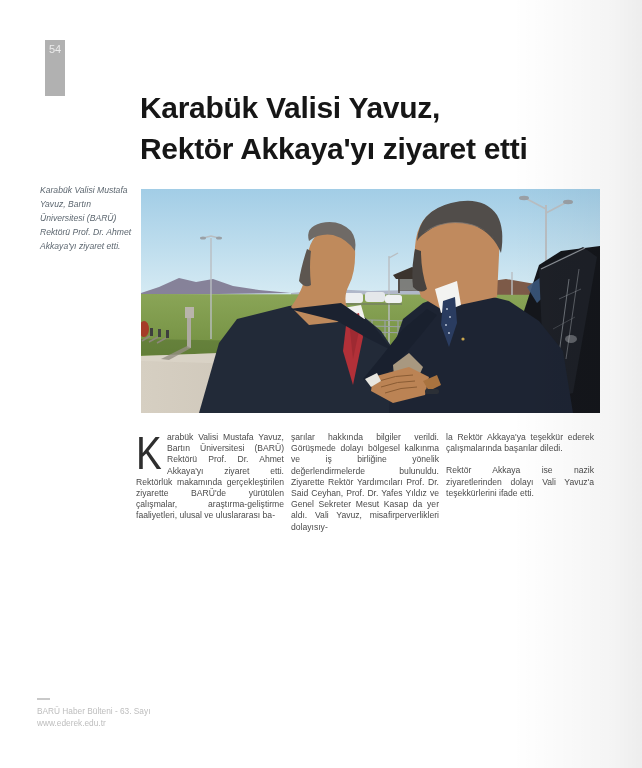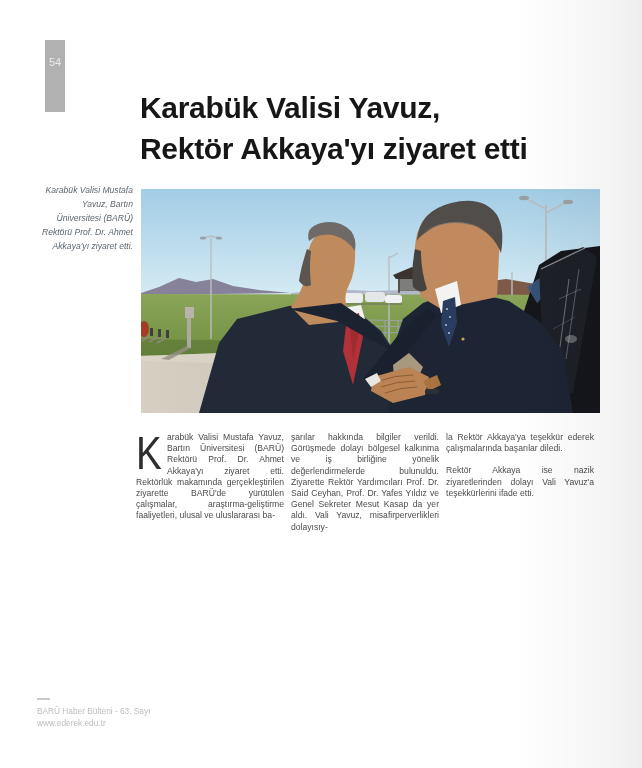--- a/index.html
+++ b/index.html
@@ -11,36 +11,36 @@
     font-family: "Liberation Sans", sans-serif;
     overflow: hidden;
   }
   .edge-shade {
     position: absolute; top: 0; right: 0; width: 130px; height: 768px;
     background: linear-gradient(to right, rgba(0,0,0,0) 0%, rgba(0,0,0,0.045) 78%, rgba(0,0,0,0.07) 100%);
     pointer-events: none;
   }
   .page-number-box {
     position: absolute; left: 45px; top: 40px;
-    width: 20px; height: 72px;
+    width: 20px; height: 56px;
     background: #b1b1b1;
     color: #ebebeb;
     font-size: 11px;
     text-align: center;
-    padding-top: 16px;
+    padding-top: 3px;
   }
   .headline {
     position: absolute; left: 140px; top: 88px; width: 400px;
     font-size: 30px; font-weight: bold; color: #161616;
     line-height: 1.36; letter-spacing: -0.3px;
   }
   .photo-caption {
     position: absolute; left: 40px; top: 184px; width: 93px;
     font-size: 8.6px; font-style: italic; color: #5d6770;
-    line-height: 1.62; text-align: right;
+    line-height: 1.62; text-align: left;
   }
   .photo-frame {
     position: absolute; left: 141px; top: 189px; width: 459px; height: 224px;
     overflow: hidden; background: #a9d2e8;
   }
   .photo-frame svg { display: block; }
   .article {
     position: absolute; left: 136px; top: 432px; width: 458px;
     display: flex; gap: 7px;
   }

